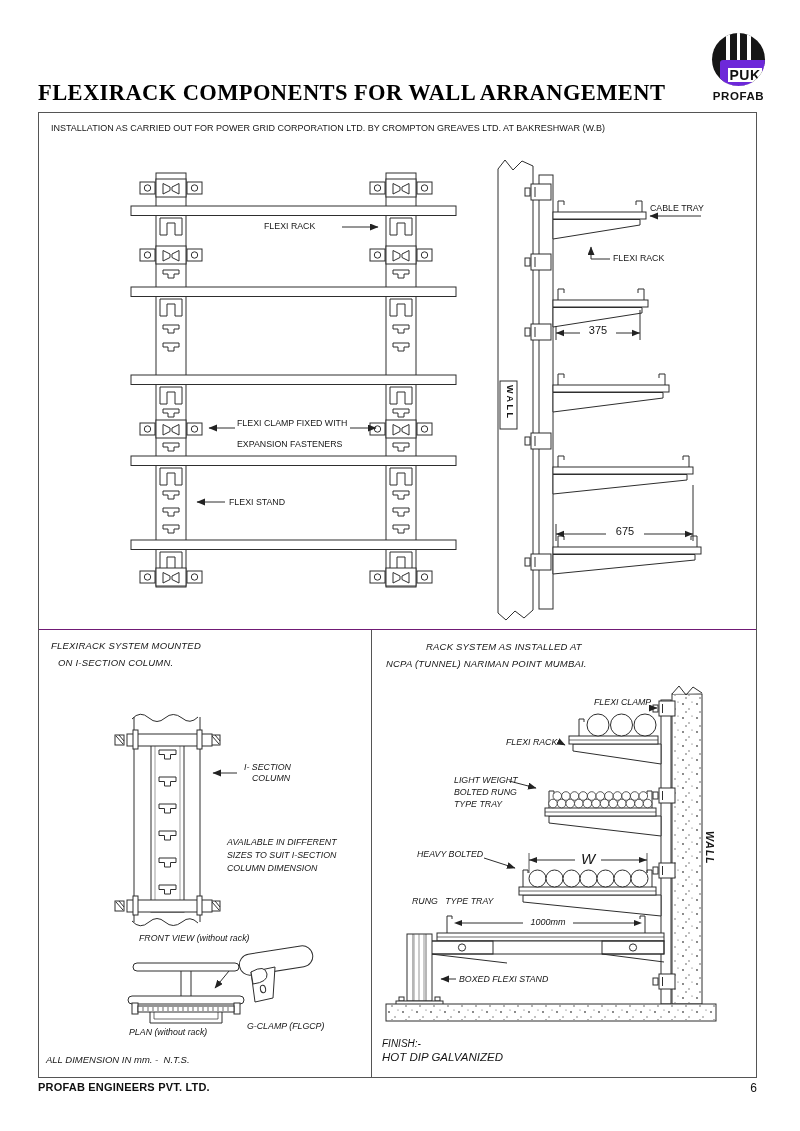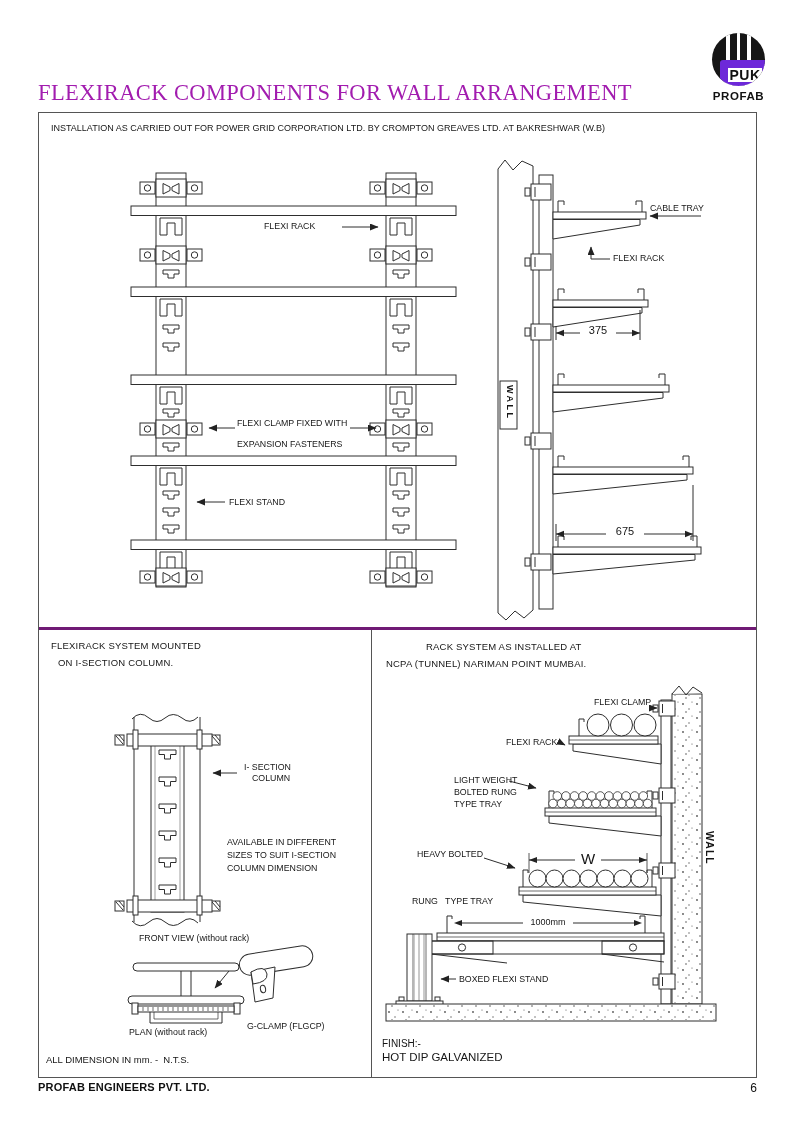--- a/index.html
+++ b/index.html
@@ -10,26 +10,26 @@
   .logo-disc{position:absolute;left:712px;top:33px;width:53px;height:53px;background:#161616;
              border-radius:50%;overflow:hidden;}
   .slit{position:absolute;top:0;bottom:0;width:3.5px;background:#fff;}
   .s1{left:14px}.s2{left:24.5px}.s3{left:35px}
   .puk-box{position:absolute;left:8px;top:27px;width:34px;height:14px;background:#fff;
            border:8px solid #6d28d9;border-radius:3px;font-weight:bold;font-size:14px;
            display:flex;align-items:center;justify-content:center;letter-spacing:.5px;}
   .brand{position:absolute;left:705px;top:90px;width:67px;text-align:center;font-weight:bold;
          font-size:11.5px;letter-spacing:.6px;}
   .title{position:absolute;left:38px;top:80px;margin:0;font-family:"Liberation Serif",serif;
-         font-weight:normal;font-size:22.5px;letter-spacing:.4px;color:#a21caf;white-space:nowrap;}
+         font-weight:bold;font-size:22.5px;letter-spacing:.4px;color:#000000;white-space:nowrap;}
   .main-box{position:absolute;left:38px;top:112px;width:719px;height:966px;border:1px solid #555;
             box-sizing:border-box;background:#fff;}
   .panel{position:relative;box-sizing:border-box;}
-  .panel-top{width:100%;height:517px;border-bottom:3px solid #701a75;}
-  .bottom-row{display:flex;width:100%;height:448px;}
+  .panel-top{width:100%;height:517px;border-bottom:1px solid #701a75;}
+  .bottom-row{display:flex;width:100%;height:448px;font-style:italic;}
   .panel-left{width:333px;height:100%;border-right:1px solid #555;}
   .panel-right{width:384px;height:100%;}
   .lbl{position:absolute;font-size:8.8px;line-height:1.15;white-space:nowrap;color:#161616;}
   .cap{font-size:9px;}
   .head{font-size:9.5px;letter-spacing:.2px;}
   .dim{font-size:11px;background:#fff;text-align:center;}
   .dim-s{font-size:9px;background:#fff;text-align:center;}
   .pre{white-space:pre;}
   .vtext{transform:rotate(90deg);transform-origin:left top;font-weight:bold;white-space:nowrap;}
   .footer-company{position:absolute;left:38px;top:1081px;font-weight:bold;font-size:11px;

